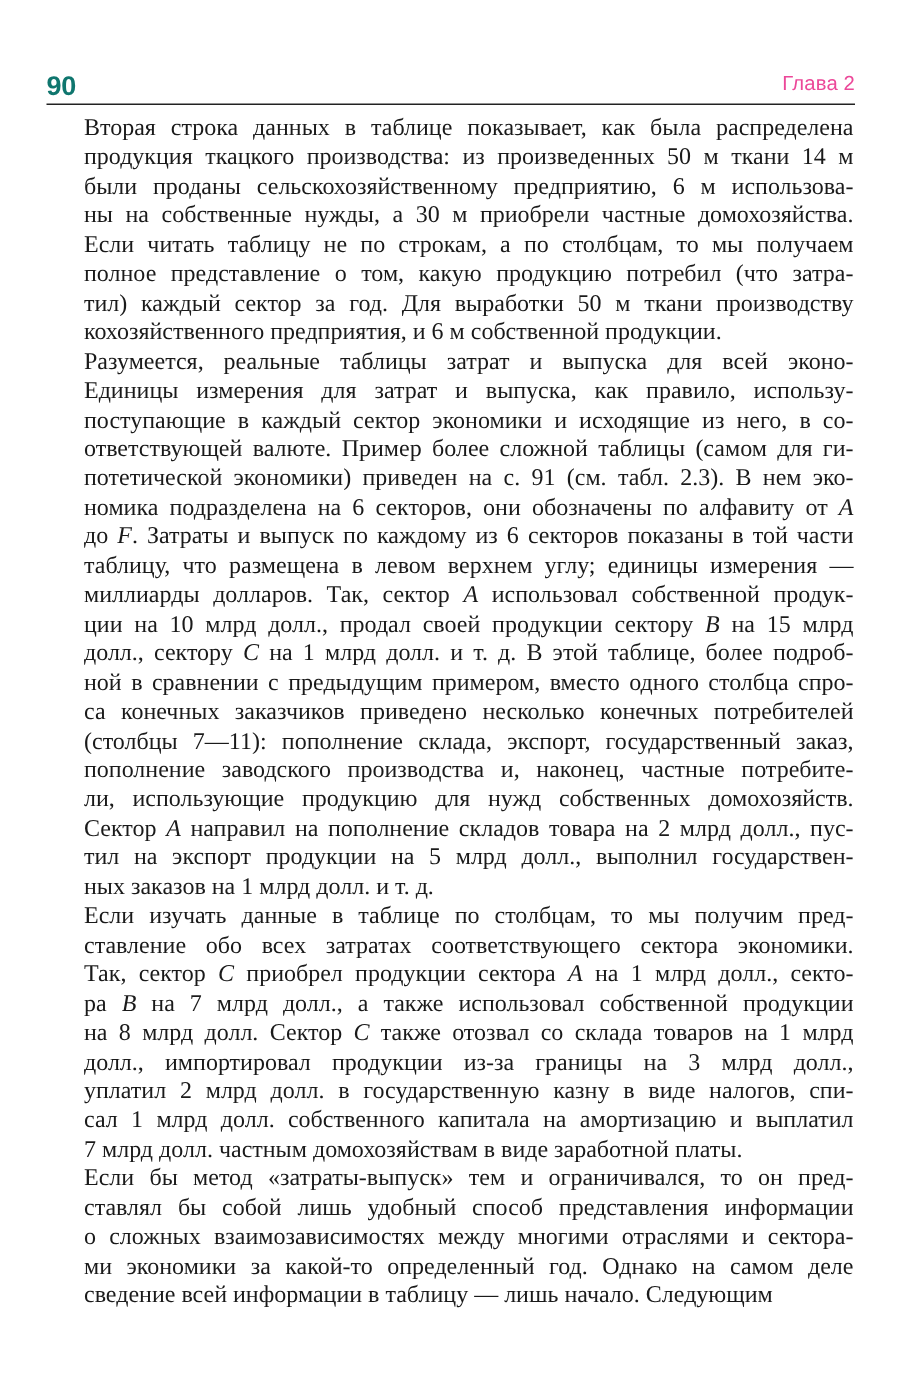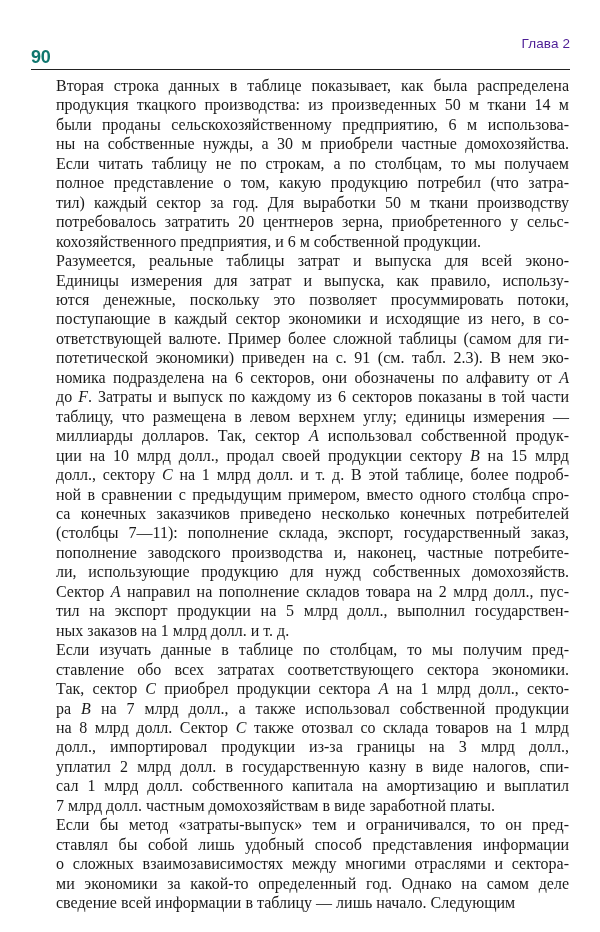--- a/index.html
+++ b/index.html
@@ -46,23 +46,23 @@
     letter-spacing: -0.2px;
     color: #0f766e;
     text-align: right;
   }
 
   .chapter-label {
     font-family: "Liberation Sans", "DejaVu Sans", sans-serif;
     font-weight: 400;
     font-size: 13.5px;
     line-height: 16px;
-    color: #4c1d95;
+    color: #ec4899;
     letter-spacing: 0.1px;
-    padding-bottom: 16px;
+    padding-bottom: 4px;
   }
 
   
   .text-column {
     position: absolute;
     left: 33px;
     top: 76px;
     width: 536px;
   }
 
@@ -108,27 +108,25 @@
 
   <div class="text-column" id="text-column">
       <p class="para">
         <span class="ln first">Вторая строка данных в таблице показывает, как была распределена</span>
         <span class="ln">продукция ткацкого производства: из произведенных 50 м ткани 14 м</span>
         <span class="ln">были проданы сельскохозяйственному предприятию, 6 м использова-</span>
         <span class="ln">ны на собственные нужды, а 30 м приобрели частные домохозяйства.</span>
         <span class="ln">Если читать таблицу не по строкам, а по столбцам, то мы получаем</span>
         <span class="ln">полное представление о том, какую продукцию потребил (что затра-</span>
         <span class="ln">тил) каждый сектор за год. Для выработки 50 м ткани производству</span>
-        <span class="ln">потребовалось затратить 20 центнеров зерна, приобретенного у сельс-</span>
         <span class="ln last">кохозяйственного предприятия, и 6 м собственной продукции.</span>
       </p>
       <p class="para">
         <span class="ln first">Разумеется, реальные таблицы затрат и выпуска для всей эконо-</span>
         <span class="ln">Единицы измерения для затрат и выпуска, как правило, использу-</span>
-        <span class="ln">ются денежные, поскольку это позволяет просуммировать потоки,</span>
         <span class="ln">поступающие в каждый сектор экономики и исходящие из него, в со-</span>
         <span class="ln">ответствующей валюте. Пример более сложной таблицы (самом для ги-</span>
         <span class="ln">потетической экономики) приведен на с. 91 (см. табл. 2.3). В нем эко-</span>
         <span class="ln">номика подразделена на 6 секторов, они обозначены по алфавиту от <i class="sector">A</i></span>
         <span class="ln">до <i class="sector">F</i>. Затраты и выпуск по каждому из 6 секторов показаны в той части</span>
         <span class="ln">таблицу, что размещена в левом верхнем углу; единицы измерения —</span>
         <span class="ln">миллиарды долларов. Так, сектор <i class="sector">A</i> использовал собственной продук-</span>
         <span class="ln">ции на 10 млрд долл., продал своей продукции сектору <i class="sector">B</i> на 15 млрд</span>
         <span class="ln">долл., сектору <i class="sector">C</i> на 1 млрд долл. и т. д. В этой таблице, более подроб-</span>
         <span class="ln">ной в сравнении с предыдущим примером, вместо одного столбца спро-</span>

